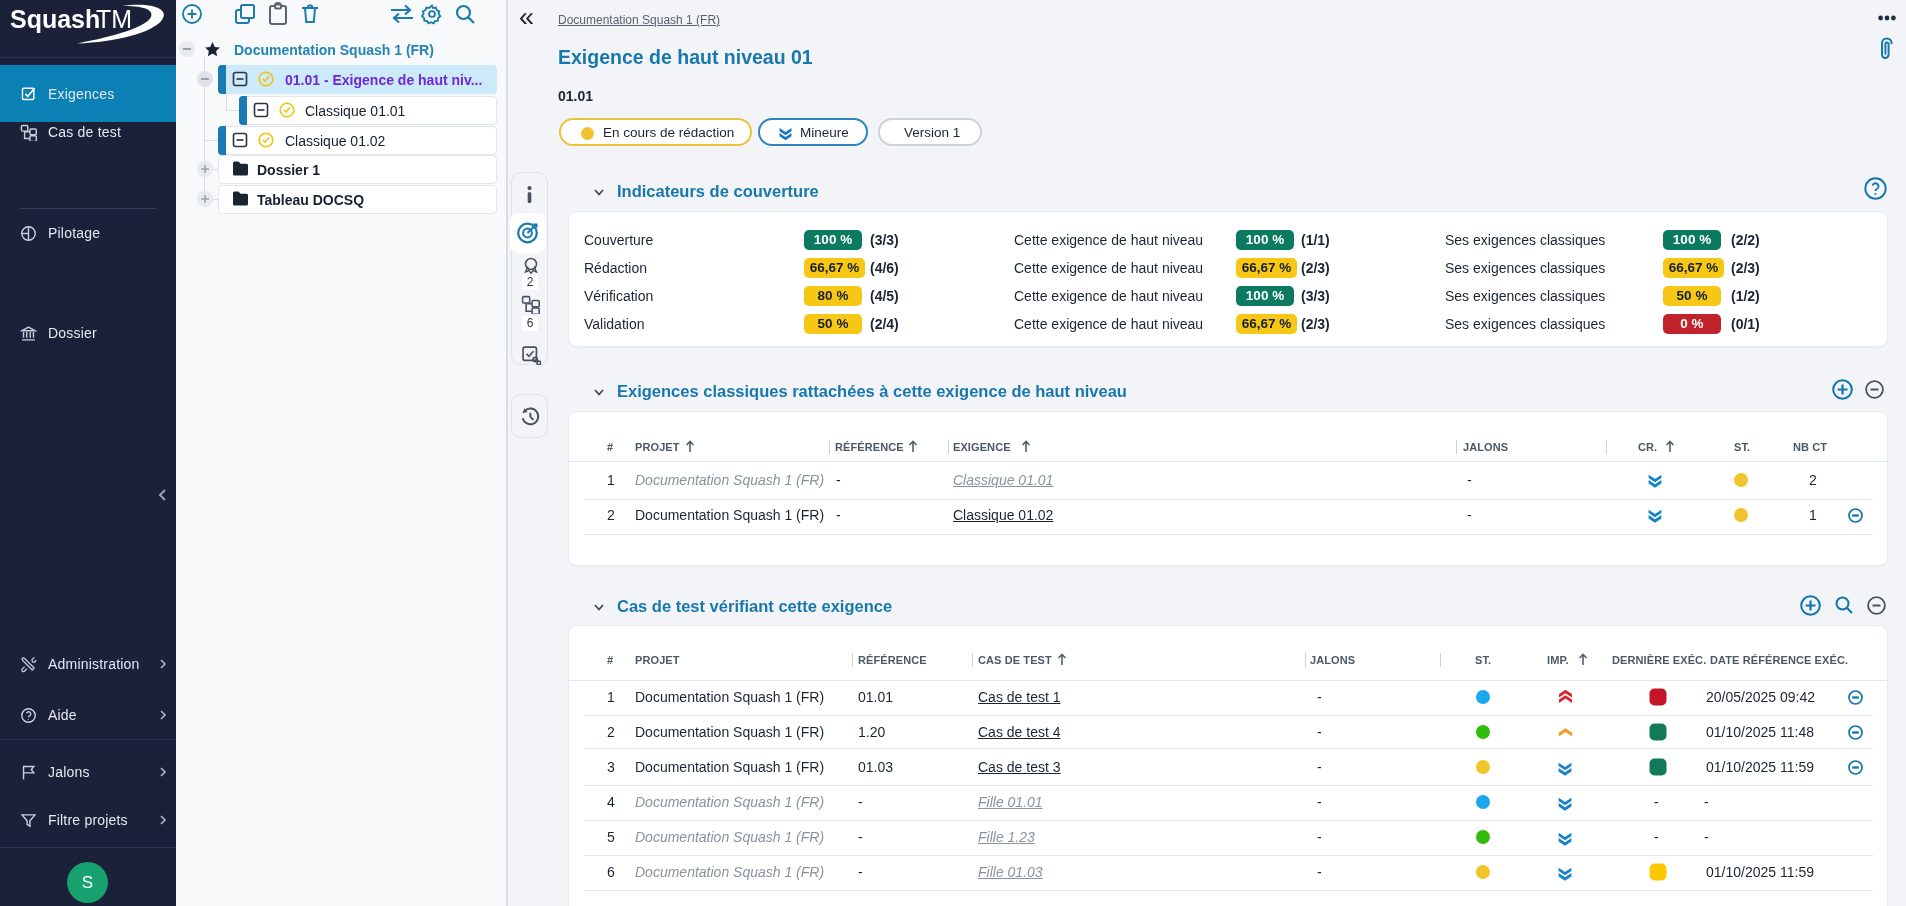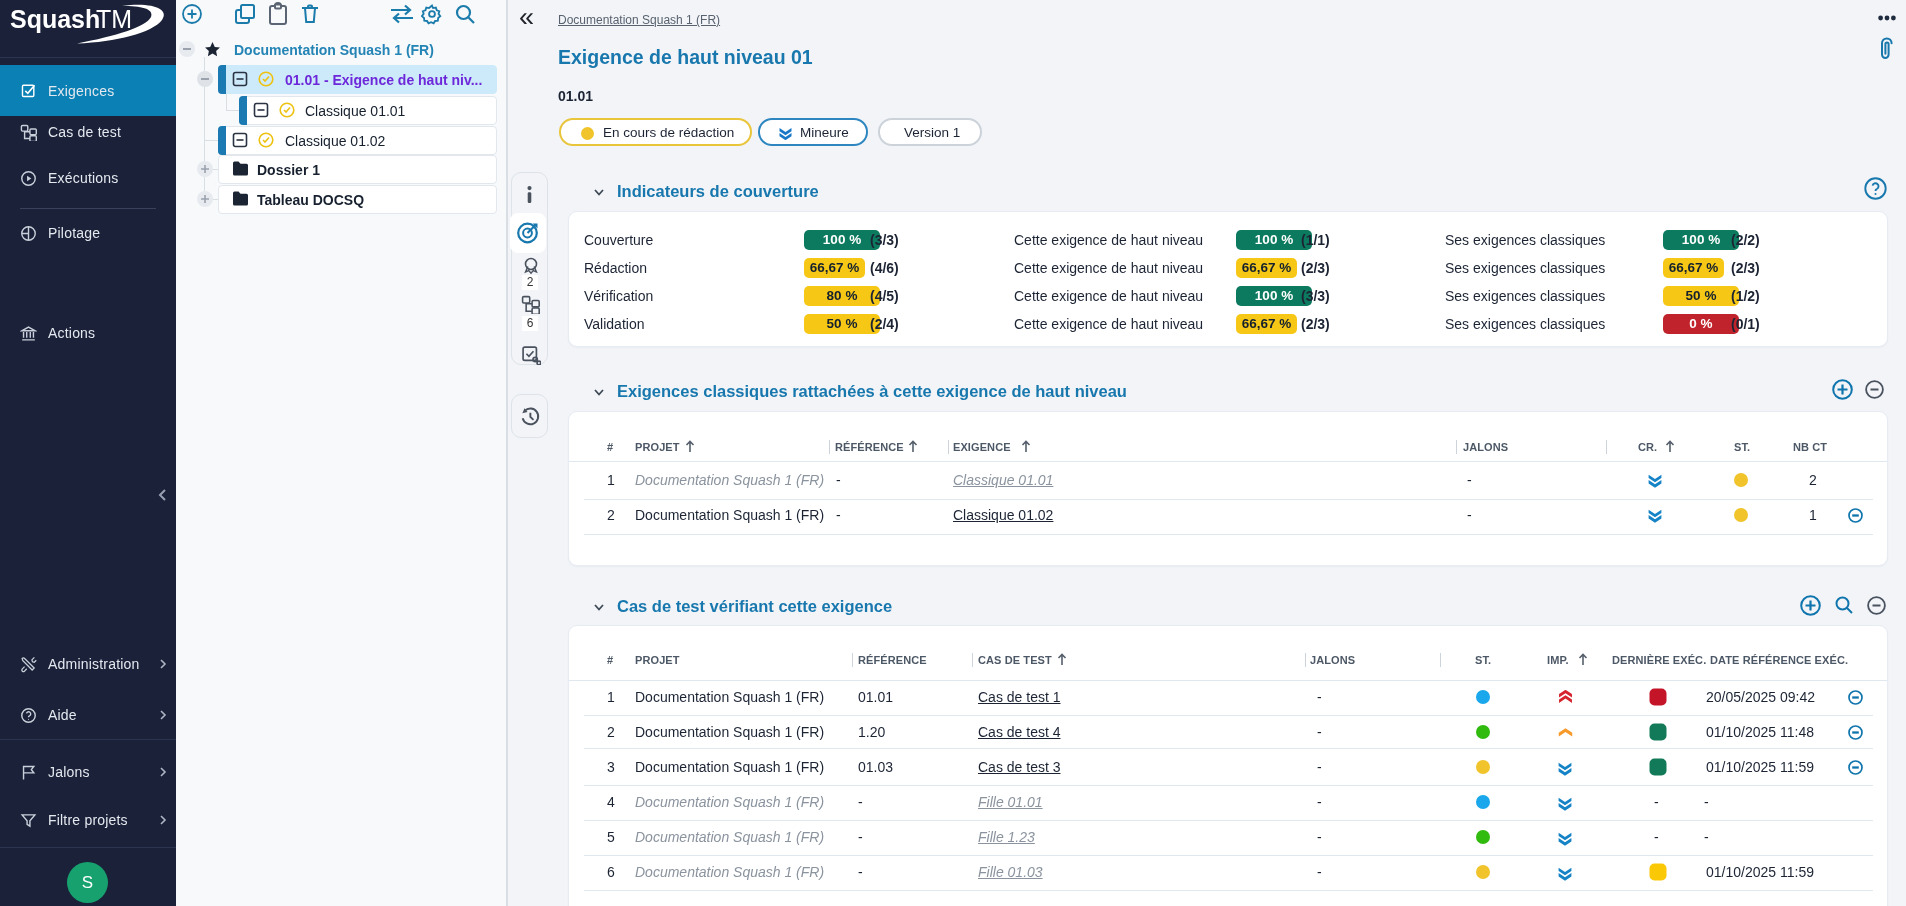--- a/index.html
+++ b/index.html
@@ -26,21 +26,21 @@
 .guide { position:absolute; background:#d9dee3; }
 
 
 #main { position:absolute; left:508px; top:0; width:1398px; height:906px; background:#f2f4f8; }
 .card { position:absolute; left:60px; width:1320px; background:#fff; border:1px solid #e7ecf2; border-radius:9px; box-shadow:0 1px 2px rgba(30,40,70,0.04); }
 .sechead { position:absolute; font-size:16.5px; font-weight:bold; color:#1878ae; white-space:nowrap; }
 .schev { position:absolute; width:12px; height:12px; }
 h1#title { position:absolute; left:50px; top:46px; font-size:19.5px; font-weight:bold; color:#1878ae; }
 .chip { position:absolute; top:118px; height:28px; border-radius:14px; background:#fff; display:flex; align-items:center; font-size:13.5px; color:#1c2434; }
 .gray { color:#5f6b7a; }
-.badge { position:absolute; width:76px; height:20px; border-radius:5px; font-size:13.5px; font-weight:bold; text-align:center; line-height:20px; top:50%; transform:translateY(-50%); }
+.badge { position:absolute; width:58px; height:20px; border-radius:5px; font-size:13.5px; font-weight:bold; text-align:center; line-height:20px; top:50%; transform:translateY(-50%); }
 .badge.g { background:#0c7a5e; color:#fff; }
 .badge.y { background:#f6c715; color:#14202e; }
 .badge.r { background:#c0232c; color:#fff; }
 .frac { font-weight:bold; color:#19222f; font-size:14px; }
 .thead { font-size:11px; font-weight:bold; color:#4d5866; letter-spacing:0.1px; white-space:nowrap; }
 .tsep { position:absolute; width:1px; height:14px; background:#ccd3da; }
 .rowline { position:absolute; left:15px; right:14px; height:1px; background:#dfe8ee; }
 .cell { position:absolute; font-size:14px; color:#1c2434; white-space:nowrap; transform:translateY(-50%); }
 .cell.it { font-style:italic; color:#8a939e; }
 .lnk { text-decoration:underline; }
@@ -50,56 +50,49 @@
 </head>
 <body>
 
 <div id="sidebar">
   <svg class="abs" style="left:0;top:0" width="176" height="50" viewBox="0 0 176 50">
     <path d="M122 6 C 152 2, 170 9, 162 20 C 152 33, 116 42, 77 43.5 C 116 36, 146 27, 151 17 C 154 9.5, 143 5.5, 122 6 Z" fill="#fff"></path>
     <text x="10" y="27.5" font-size="25" font-weight="bold" fill="#fff" font-family="Liberation Sans">Squash</text>
     <text x="96" y="27.5" font-size="25" fill="#fff" font-family="Liberation Sans">TM</text>
   </svg>
   <div class="sdivider" style="top:57px"></div>
-  <div class="navitem active" style="top:65px;height:51px">
+  <div class="navitem active" style="top:65px;height:57px">
     <svg class="nicon" viewBox="0 0 24 24" fill="none" stroke="#fff" stroke-width="2">
         <rect x="3.5" y="4.5" width="16" height="16" rx="1.5"></rect>
         <path d="M7.5 12.5 L11 16 L20.5 4.5" stroke-width="2.2"></path>
       </svg>
     <span class="nlabel">Exigences</span>
   </div>
   <div class="navitem" style="top:112px">
     <svg class="nicon" viewBox="0 0 24 24" fill="none" stroke="#c9d0da" stroke-width="2">
         <rect x="2" y="2" width="9" height="8" rx="1.5"></rect>
         <rect x="14" y="7" width="9" height="8" rx="1.5"></rect>
         <rect x="14" y="16.5" width="9" height="8" rx="1.5"></rect>
         <path d="M6.5 10 v10.5 h7.5 M6.5 11 h7.5"></path>
       </svg>
     <span class="nlabel">Cas de test</span>
   </div>
-  <div class="navitem" style="top:158px">
-    <svg class="nicon" viewBox="0 0 24 24" fill="none" stroke="#c9d0da" stroke-width="2">
-        <circle cx="12" cy="12" r="9.5"></circle>
-        <path d="M10 8 l6 4 l-6 4 Z" fill="#c9d0da" stroke="none"></path>
-      </svg>
-    <span class="nlabel">Exécutions</span>
-  </div>
   <div class="sdivider" style="top:208px;left:20px;width:136px;background:#39415c"></div>
   <div class="navitem" style="top:213px">
     <svg class="nicon" viewBox="0 0 24 24" fill="none" stroke="#c9d0da" stroke-width="2">
         <circle cx="12" cy="12" r="9.5"></circle>
         <path d="M12 2.5 v19 M12 12 H2.5"></path>
       </svg>
     <span class="nlabel">Pilotage</span>
   </div>
   <div class="navitem" style="top:313px">
     <svg class="nicon" viewBox="0 0 24 24" fill="none" stroke="#c9d0da" stroke-width="2">
         <path d="M3 21 h18 M5 18 V10 M9.5 18 V10 M14.5 18 V10 M19 18 V10 M3 8 L12 3 L21 8 Z"></path>
       </svg>
-    <span class="nlabel">Actions</span>
+    <span class="nlabel">Dossier</span>
   </div>
   <svg class="abs" style="left:156px;top:488px" width="13" height="14" viewBox="0 0 13 14" fill="none" stroke="#98a1b3" stroke-width="2">
       <path d="M9 2 L4 7 L9 12"></path>
     </svg>
   <div class="navitem" style="top:695px">
     <svg class="nicon" viewBox="0 0 24 24" fill="none" stroke="#c9d0da" stroke-width="2">
         <circle cx="12" cy="12" r="9.5"></circle>
         <path d="M9.2 9a3 3 0 1 1 4.2 3.4c-.9.4-1.4 1-1.4 2"></path>
         <circle cx="12" cy="17.3" r="0.8" fill="#c9d0da" stroke="none"></circle>
       </svg>

